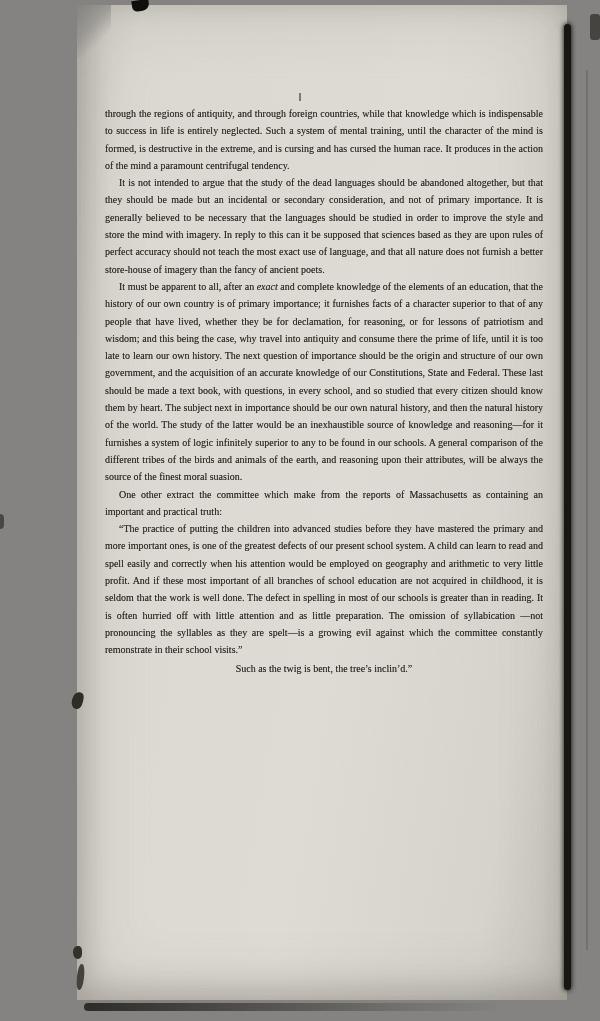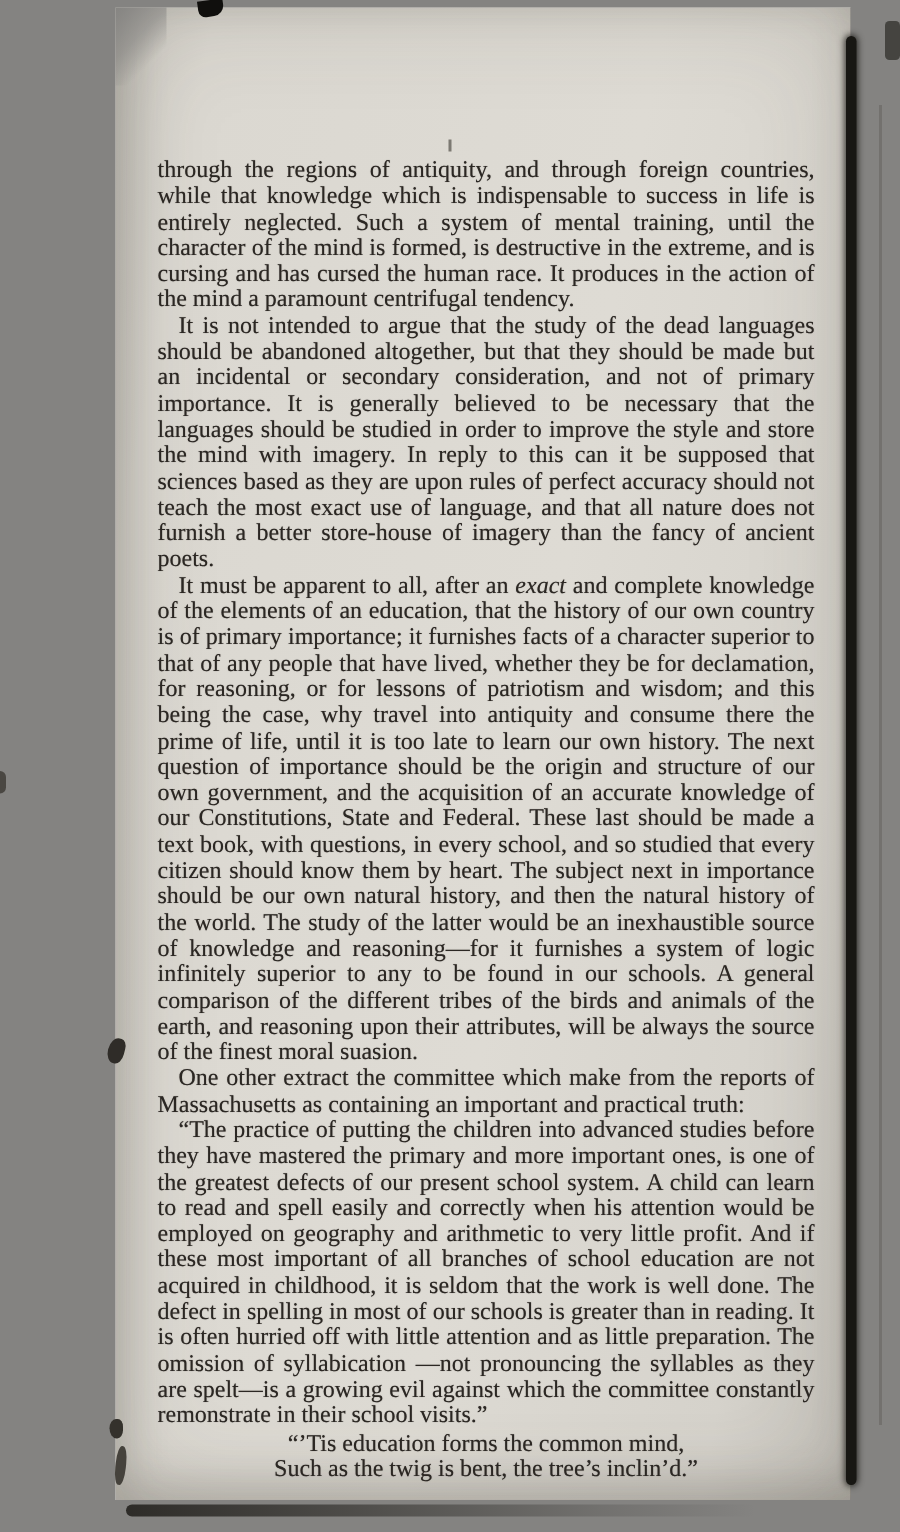--- a/index.html
+++ b/index.html
@@ -37,21 +37,21 @@
     color: #2c2925;
     letter-spacing: 1px;
     text-shadow: 0 0 0.6px rgba(44,41,37,0.55);
   }
 
   .text-block {
     position: absolute;
     left: 28px; top: 100px;
     width: 438px;
     color: #2b2723;
-    font-size: 16px;
+    font-size: 10px;
     line-height: 17.3px;
   }
 
   .para {
     margin: 0;
     text-align: justify;
     text-indent: 14px;
     text-shadow: 0 0 0.6px rgba(43,39,35,0.55);
   }
   .para.no-indent { text-indent: 0; }
@@ -137,21 +137,20 @@
 
   <div class="paper">
 
     <div class="text-block">
       <p class="para no-indent">through the regions of antiquity, and through foreign countries, while that knowledge which is indispensable to success in life is entirely neglected. Such a system of mental training, until the character of the mind is formed, is destructive in the extreme, and is cursing and has cursed the human race. It produces in the action of the mind a paramount centrifugal tendency.</p>
       <p class="para">It is not intended to argue that the study of the dead languages should be abandoned altogether, but that they should be made but an incidental or secondary consideration, and not of primary importance. It is generally believed to be necessary that the languages should be studied in order to improve the style and store the mind with imagery. In reply to this can it be supposed that sciences based as they are upon rules of perfect accuracy should not teach the most exact use of language, and that all nature does not furnish a better store-house of imagery than the fancy of ancient poets.</p>
       <p class="para"><span>It must be apparent to all, after an </span><em>exact</em><span> and complete knowledge of the elements of an education, that the history of our own country is of primary importance; it furnishes facts of a character superior to that of any people that have lived, whether they be for declamation, for reasoning, or for lessons of patriotism and wisdom; and this being the case, why travel into antiquity and consume there the prime of life, until it is too late to learn our own history. The next question of importance should be the origin and structure of our own government, and the acquisition of an accurate knowledge of our Constitutions, State and Federal. These last should be made a text book, with questions, in every school, and so studied that every citizen should know them by heart. The subject next in importance should be our own natural history, and then the natural history of the world. The study of the latter would be an inexhaustible source of knowledge and reasoning—for it furnishes a system of logic infinitely superior to any to be found in our schools. A general comparison of the different tribes of the birds and animals of the earth, and reasoning upon their attributes, will be always the source of the finest moral suasion.</span></p>
       <p class="para">One other extract the committee which make from the reports of Massachusetts as containing an important and practical truth:</p>
       <p class="para">“The practice of putting the children into advanced studies before they have mastered the primary and more important ones, is one of the greatest defects of our present school system. A child can learn to read and spell easily and correctly when his attention would be employed on geography and arithmetic to very little profit. And if these most important of all branches of school education are not acquired in childhood, it is seldom that the work is well done. The defect in spelling in most of our schools is greater than in reading. It is often hurried off with little attention and as little preparation. The omission of syllabication —not pronouncing the syllables as they are spelt—is a growing evil against which the committee constantly remonstrate in their school visits.”</p>
       <div class="verse">
-        <div class="verse-line">“’Tis education forms the common mind,</div>
         <div class="verse-line">Such as the twig is bent, the tree’s inclin’d.”</div>
       </div>
     </div>
   </div>
 
   <div class="corner-shade"></div>
 
   <div class="artifact mark-top-left"></div>
   <div class="artifact tick-under-number"></div>
   <div class="artifact right-black-line"></div>

